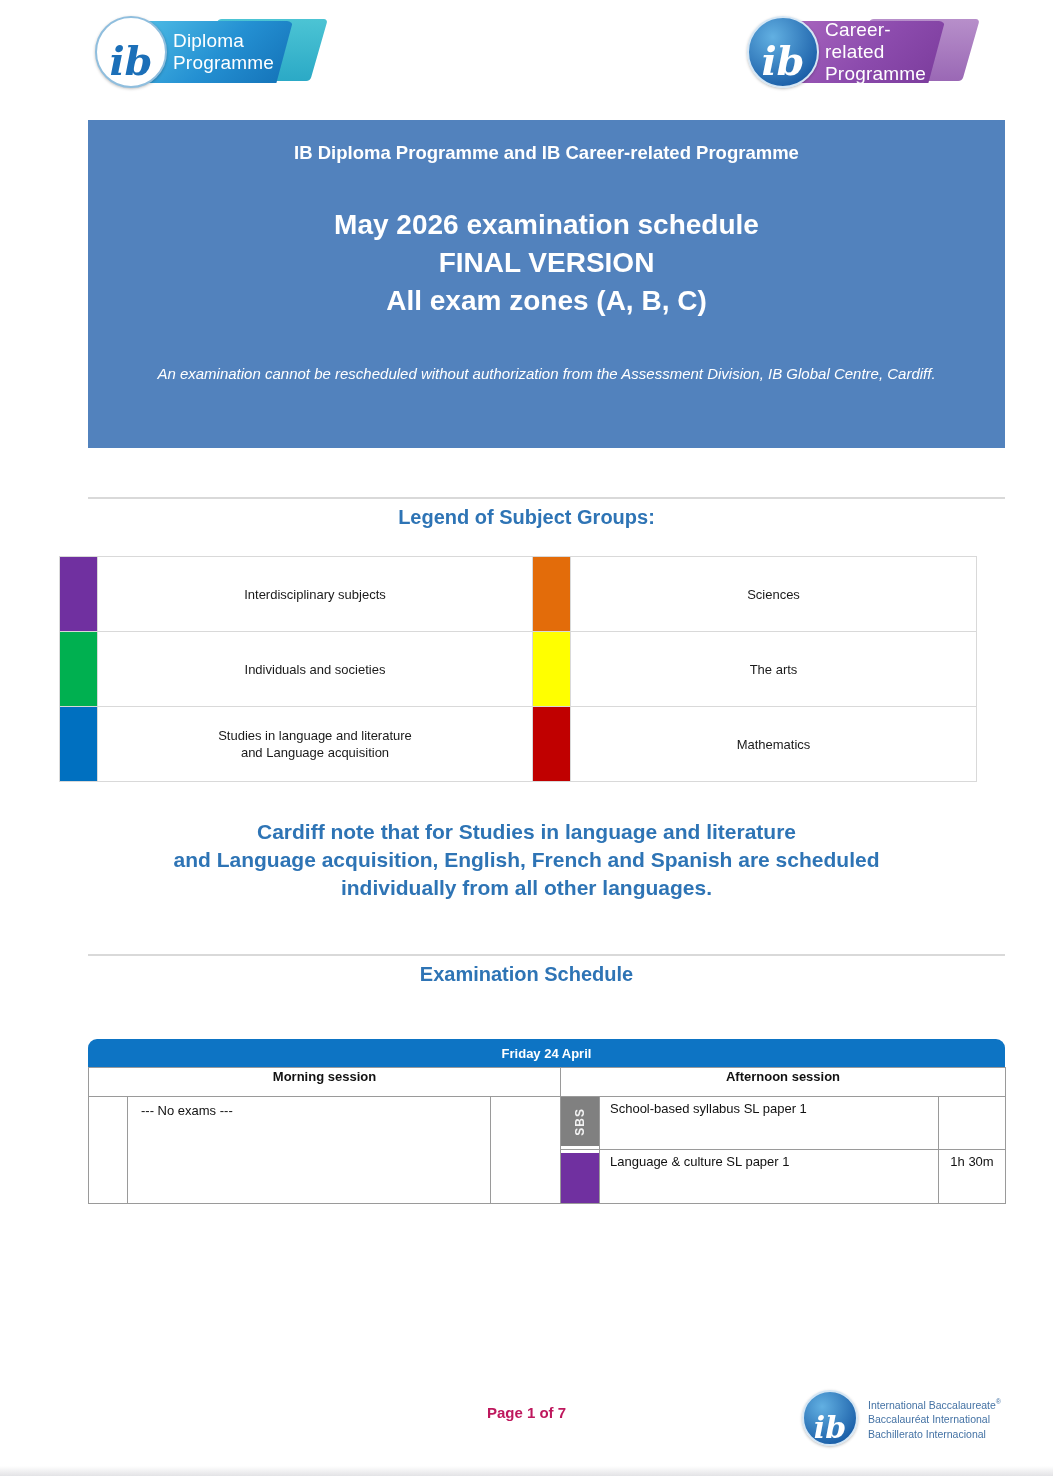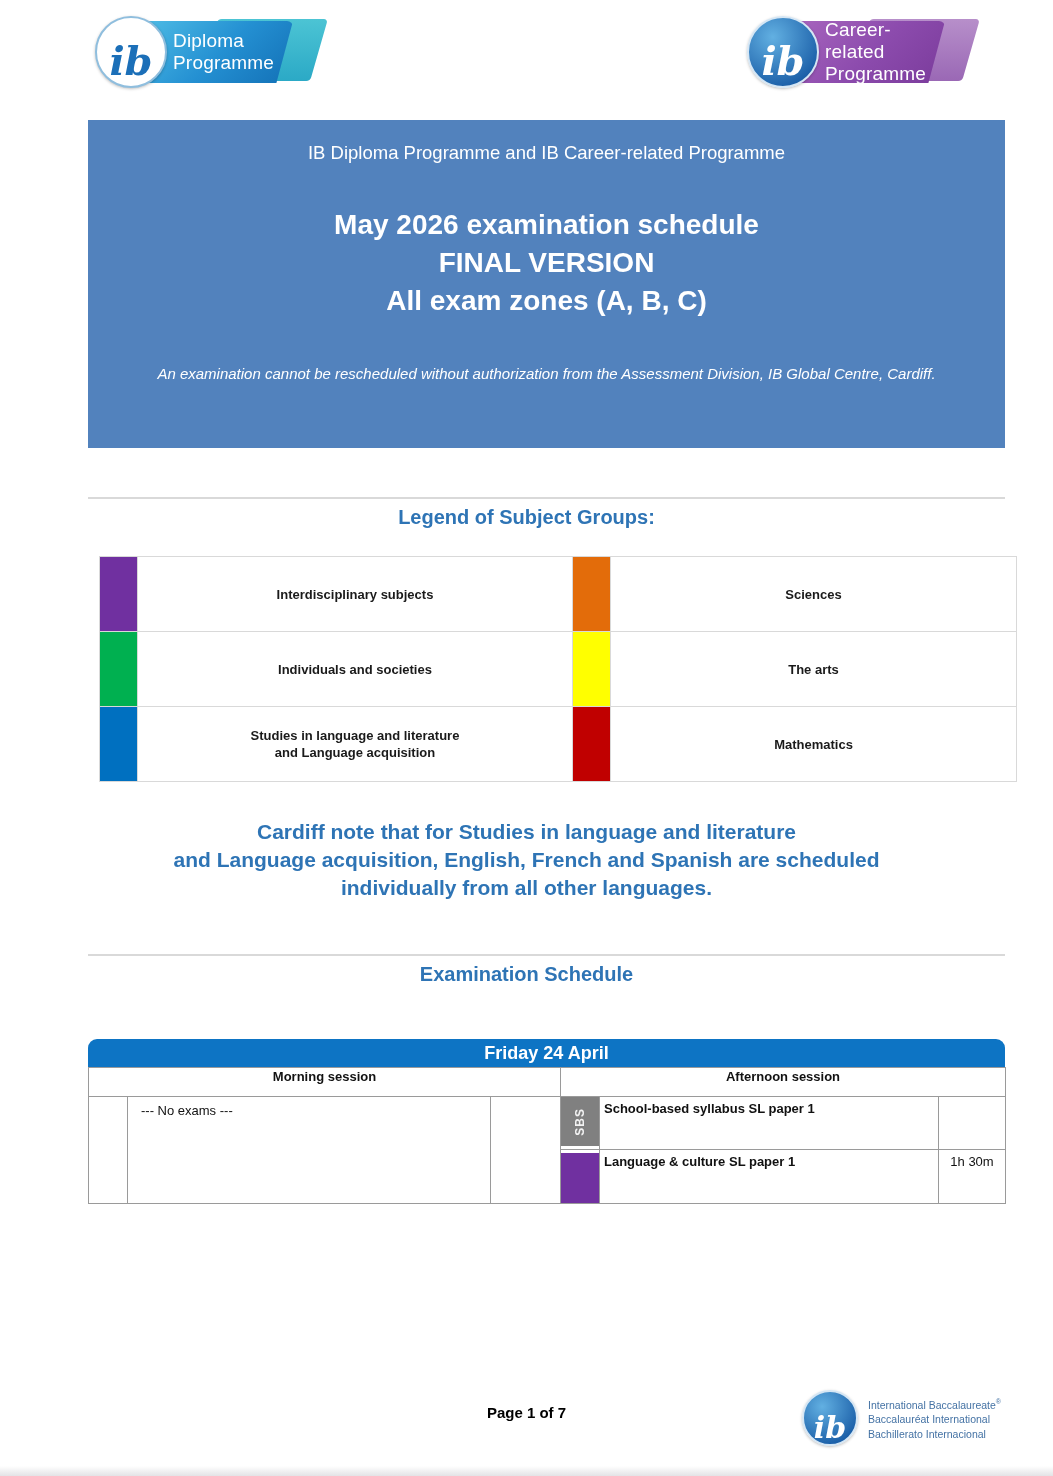--- a/index.html
+++ b/index.html
@@ -63,21 +63,21 @@
   
   .title-box {
     width: 917px;
     height: 328px;
     margin: 28px auto 0 88px;
     background: #5282bd;
     color: #ffffff;
     text-align: center;
     overflow: hidden;
   }
-  .title-box .subtitle { margin-top: 22px; font-size: 18.5px; font-weight: normal; }
+  .title-box .subtitle { margin-top: 22px; font-size: 18.5px; font-weight: bold; }
   .title-box .big { font-size: 28px; font-weight: bold; line-height: 38px; }
   .title-box .big.first { margin-top: 42px; }
   .title-box .note {
     margin: 44px auto 0;
     width: 900px;
     font-size: 15px; font-style: italic; line-height: 20px;
   }
 
   
   .rule {
@@ -91,24 +91,23 @@
     margin-top: 7px;
     text-align: center;
     color: #2e74b5;
     font-size: 20px;
     font-weight: bold;
   }
 
   
   .legend {
     width: 917px;
-    margin: 27px auto 0 99px;
+    margin: 27px auto 0 59px;
     border-collapse: collapse;
     table-layout: fixed;
-    font-weight: bold;
   }
   .legend td { border: 1px solid #d9d9d9; height: 75px; }
   .legend .sw { padding: 0; }
   .legend .lbl {
     text-align: center; vertical-align: middle;
     font-size: 13px; color: #1a1a1a;
     white-space: pre-line; line-height: 17px;
   }
 
   
@@ -121,57 +120,57 @@
     white-space: pre-line;
   }
 
   
   .day-card { width: 917px; margin: 53px auto 0 88px; }
   .day-bar {
     height: 28px;
     background: #0d74c4;
     border-radius: 9px 9px 0 0;
     color: #ffffff;
-    font-size: 18px; font-weight: bold;
+    font-size: 13px; font-weight: bold;
     display: flex; align-items: center; justify-content: center;
   }
   .sched {
     width: 917px;
     border-collapse: collapse;
     table-layout: fixed;
   }
   .sched td { border: 1px solid #9a9a9a; font-size: 13px; color: #111; }
   .sched .sess td {
     height: 20px; font-weight: bold; text-align: center;
     font-size: 13px; padding: 1px 0 12px;
   }
   .sched .body-row td { height: 53px; vertical-align: top; }
   .sched .noexams { padding: 6px 0 0 13px; }
-  .sched .exam { padding: 4px 0 0 4px; font-weight: bold; }
+  .sched .exam { padding: 4px 0 0 10px; }
   .sched .dur { padding: 4px 0 0 0; text-align: center; }
   .sched .tagcell { padding: 0; }
   .tagfill {
     width: 100%; height: 49px;
     display: flex; align-items: center; justify-content: center;
   }
   .tagfill.lower { height: 50px; margin-top: 3px; }
   .vtext {
     writing-mode: vertical-rl;
     transform: rotate(180deg);
     color: #f2f2f2;
     font-size: 12px; font-weight: bold;
     letter-spacing: 1px;
   }
 
   
   .page-num {
     position: absolute;
     left: 0; width: 1053px; top: 1404px;
     text-align: center;
-    font-size: 15px; font-weight: 600; color: #000000;
+    font-size: 15px; font-weight: 600; color: #be185d;
   }
   .footer-logo {
     position: absolute;
     right: 52px; top: 1390px;
     display: flex; align-items: center;
   }
   .footer-logo .circle {
     width: 56px; height: 56px; border-radius: 50%;
     background: radial-gradient(circle at 35% 28%, #62b0e2, #1b5fa8 78%);
     border: 2px solid #d5e6f4;

